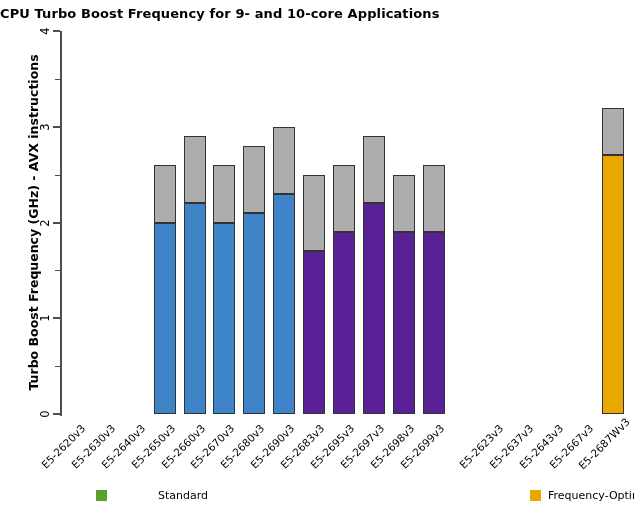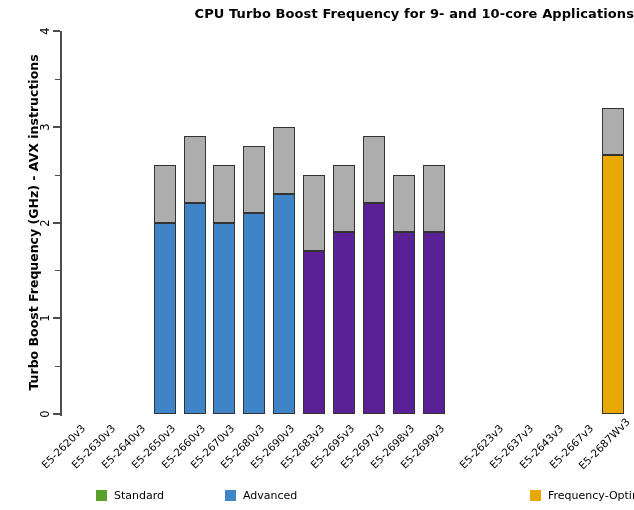--- a/index.html
+++ b/index.html
@@ -18,21 +18,21 @@
     position: absolute;
     left: 0; top: 0;
     width: 634px;
     height: 510px;
   }
   .chart-title {
     position: absolute;
     left: 0;
     top: 6px;
     width: 634px;
-    text-align: right;
+    text-align: left;
     font-size: 13px;
     font-weight: bold;
     color: #000000;
     letter-spacing: 0.1px;
   }
   .y-axis-title {
     position: absolute;
     left: -162px;
     top: 215px;
     width: 390px;
@@ -222,27 +222,23 @@
       <div class="xlab" style="left: 349.789px; top: 422px; width: 58px;">E5-2698v3</div>
       <div class="xlab" style="left: 379.684px; top: 422px; width: 58px;">E5-2699v3</div>
       <div class="xlab" style="left: 439.474px; top: 422px; width: 58px;">E5-2623v3</div>
       <div class="xlab" style="left: 469.368px; top: 422px; width: 58px;">E5-2637v3</div>
       <div class="xlab" style="left: 499.263px; top: 422px; width: 58px;">E5-2643v3</div>
       <div class="xlab" style="left: 529.158px; top: 422px; width: 58px;">E5-2667v3</div>
       <div class="xlab" style="left: 559.053px; top: 422px; width: 58px;">E5-2687Wv3</div>
     </div>
 
   <div class="legend" id="legend">
-      <div class="legend-item" style="left: 36px;">
+      <div class="legend-item" style="left: 36px; gap: 44px;">
         <div class="legend-swatch" style="background: rgb(90, 160, 44);"></div>
         <div class="legend-label">Standard</div>
-      </div>
-      <div class="legend-item" style="left: 165px;">
-        <div class="legend-swatch" style="background: rgb(64, 132, 200);"></div>
-        <div class="legend-label">Advanced</div>
       </div>
       <div class="legend-item" style="left: 470px;">
         <div class="legend-swatch" style="background: rgb(232, 168, 0);"></div>
         <div class="legend-label">Frequency-Optimized</div>
       </div>
     </div>
 
 </div>
 
 </body></html>

